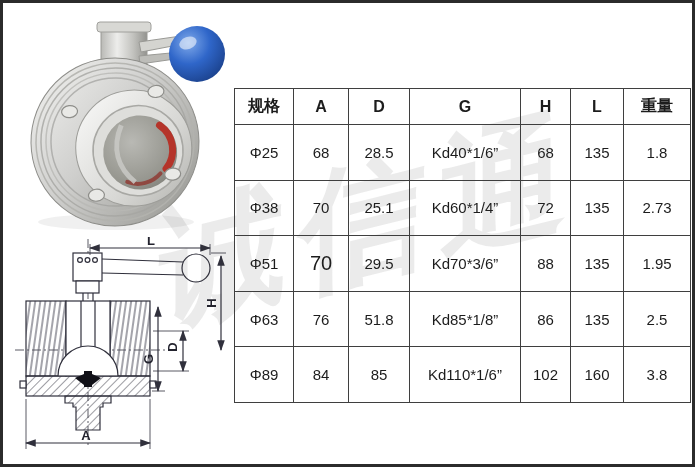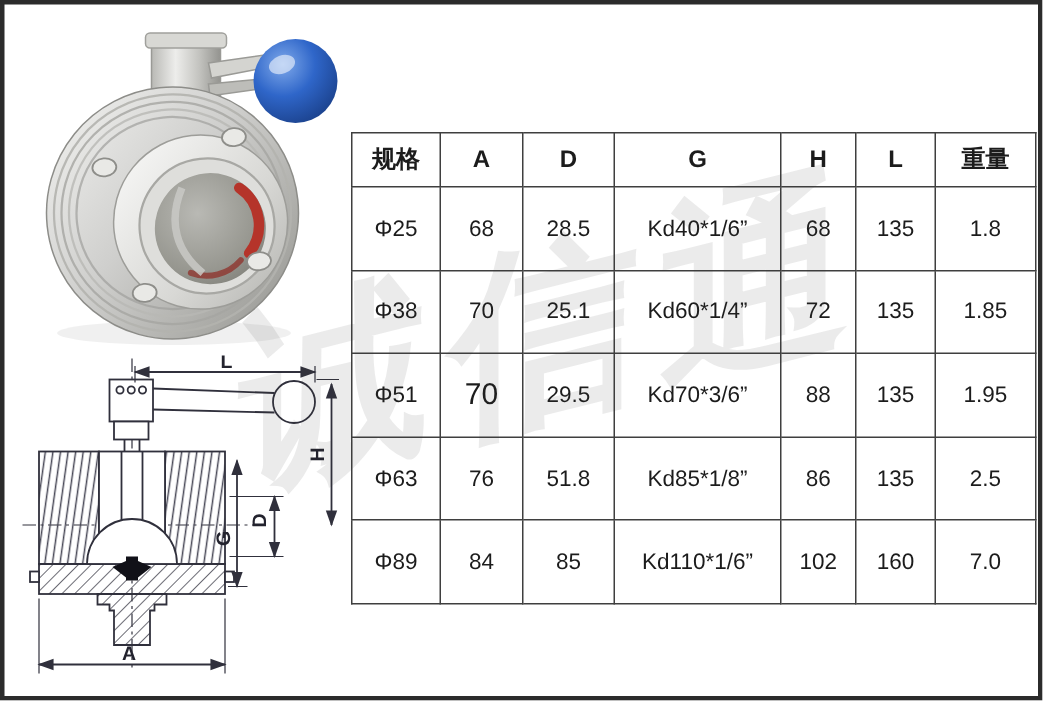--- a/index.html
+++ b/index.html
@@ -282,21 +282,21 @@
             <td>135</td>
             <td>1.8</td>
           </tr>
           <tr>
             <td>Φ38</td>
             <td>70</td>
             <td>25.1</td>
             <td>Kd60*1/4”</td>
             <td>72</td>
             <td>135</td>
-            <td>1.85</td>
+            <td>2.73</td>
           </tr>
           <tr>
             <td>Φ51</td>
             <td class="big">70</td>
             <td>29.5</td>
             <td>Kd70*3/6”</td>
             <td>88</td>
             <td>135</td>
             <td>1.95</td>
           </tr>
@@ -309,21 +309,21 @@
             <td>135</td>
             <td>2.5</td>
           </tr>
           <tr>
             <td>Φ89</td>
             <td>84</td>
             <td>85</td>
             <td>Kd110*1/6”</td>
             <td>102</td>
             <td>160</td>
-            <td>7.0</td>
+            <td>3.8</td>
           </tr>
         </tbody>
     </table>
   </div>
 
   <div class="watermark">诚信通</div>
 
 </div>
 
 </body></html>

